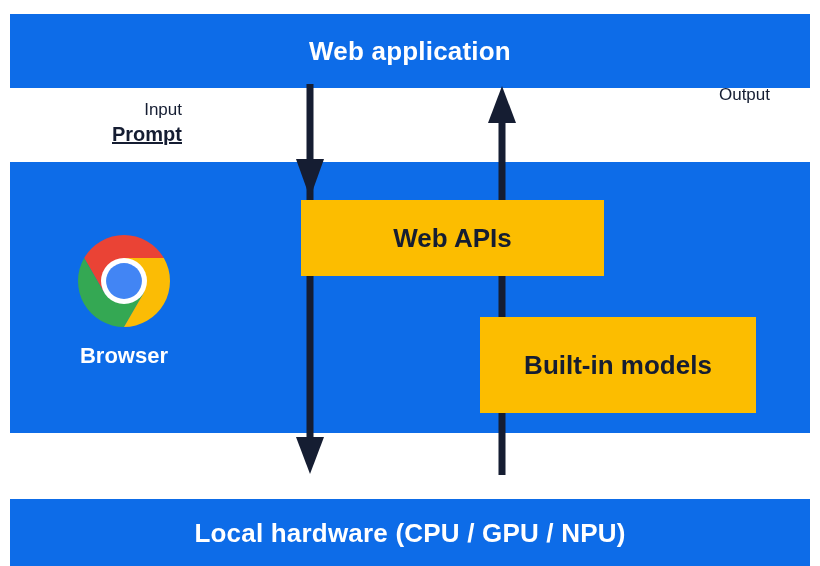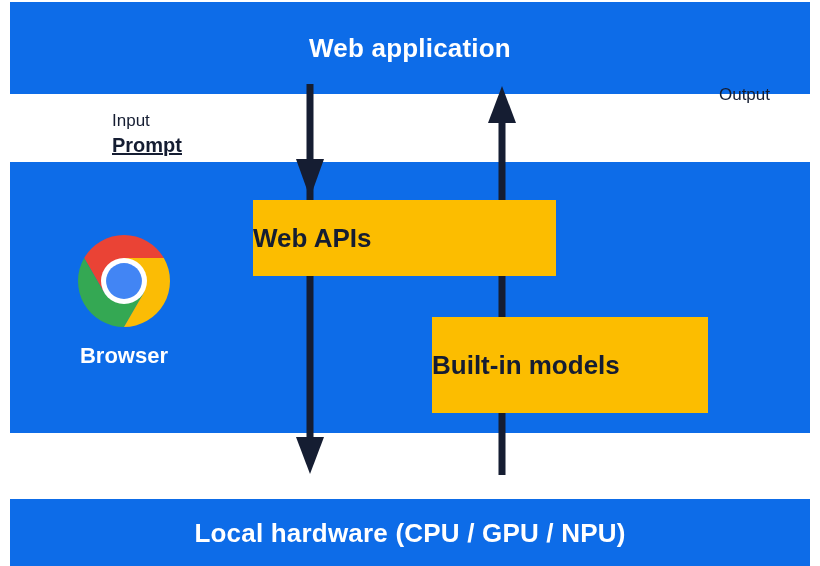--- a/index.html
+++ b/index.html
@@ -21,27 +21,27 @@
     align-items: center;
     justify-content: center;
     z-index: 1;
   }
   .band-title {
     color: var(--text-white);
     font-size: 26px;
     font-weight: bold;
     letter-spacing: 0.2px;
   }
-  #top-band    { top: 2px;  height: 92px; }
+  #top-band    { top: 14px;  height: 74px; }
   #middle-band { top: 162px; height: 271px; }
   #bottom-band { top: 499px; height: 68px; }
 
   
   .io-block { position: absolute; z-index: 4; color: var(--ink-navy); }
-  #input-block  { left: 112px; top: 99px; text-align: left; margin-top: 11px; }
+  #input-block  { left: 112px; top: 99px; text-align: right; }
   #output-block { right: 50px; top: 84px; text-align: right; }
   .io-title { font-size: 17px; font-weight: 400; line-height: 22px; }
   .io-value { font-size: 20px; font-weight: bold; line-height: 26px; text-decoration: underline; }
 
   
   #arrow-layer {
     position: absolute;
     left: 0; top: 0;
     width: 820px; height: 566px;
     z-index: 2;
@@ -50,23 +50,24 @@
   .arrow-line { stroke: var(--ink-navy); stroke-width: 7px; fill: none; }
   .arrow-head { fill: var(--ink-navy); stroke: none; }
 
   
   .callout-box {
     position: absolute;
     background: var(--box-yellow);
     z-index: 3;
     display: flex;
     flex-direction: column;
-    align-items: flex-start;
+    align-items: center;
     justify-content: center;
     text-align: center;
+    margin-left: 48px;
   }
   .callout-label {
     color: var(--ink-navy);
     font-size: 26px;
     font-weight: bold;
     line-height: 31px;
   }
   #web-apis-box { left: 253px; top: 200px; width: 303px; height: 76px; }
   #builtin-box  { left: 432px; top: 317px; width: 276px; height: 96px; }
 

